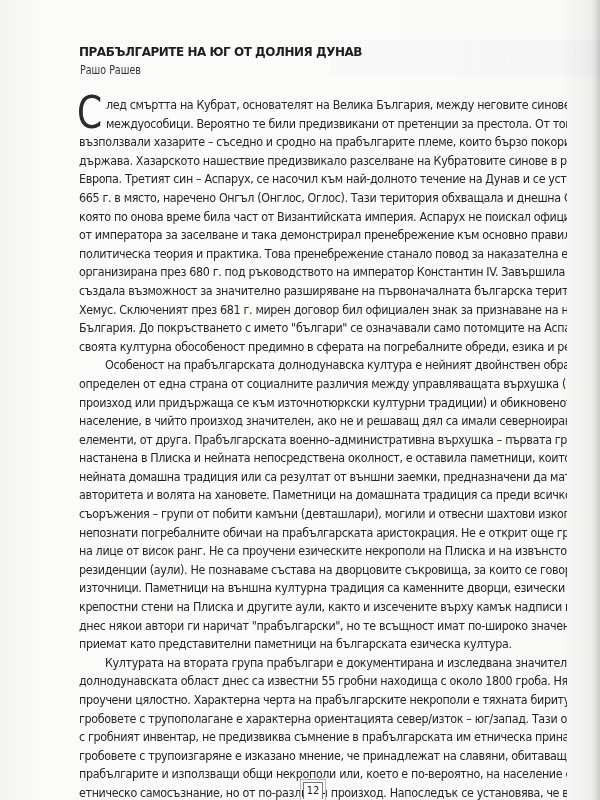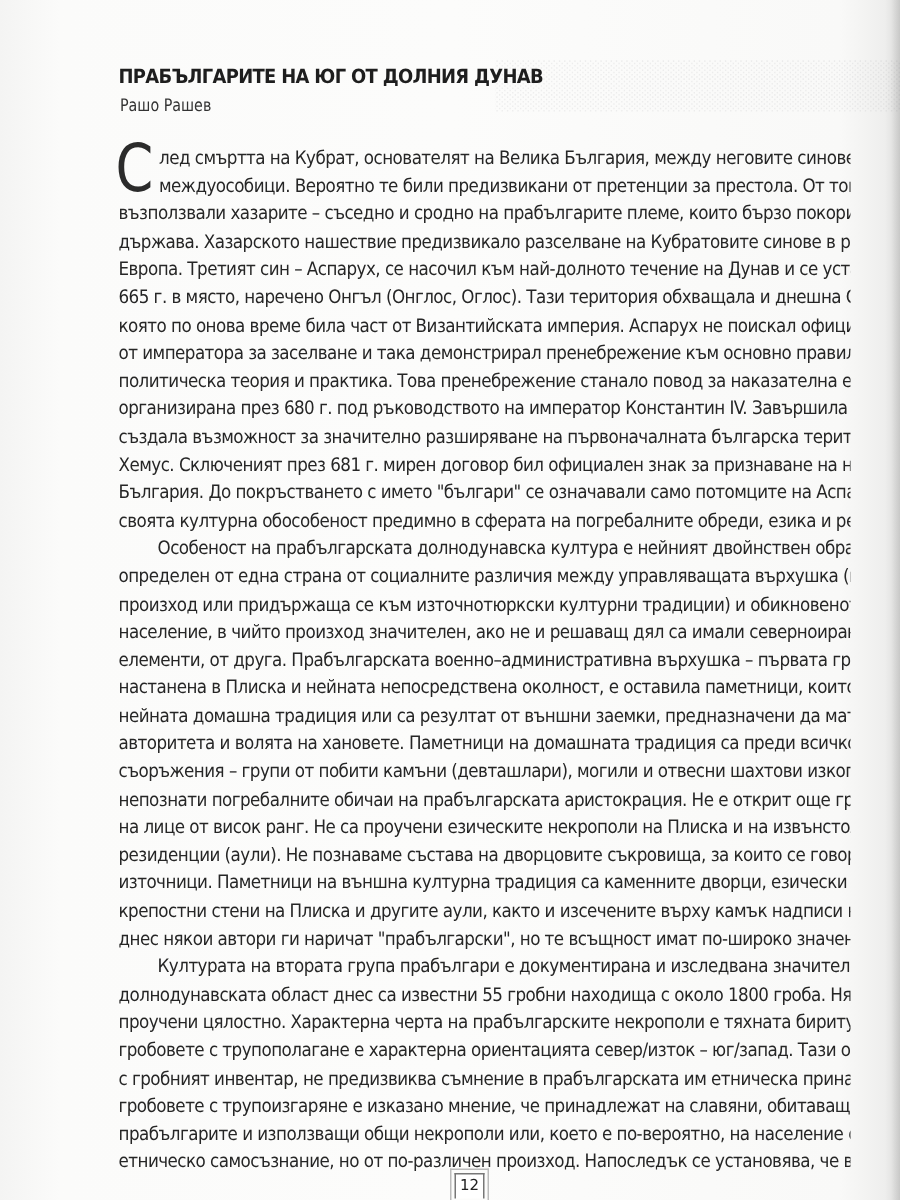--- a/index.html
+++ b/index.html
@@ -160,20 +160,21 @@
     <span class="line">настанена в Плиска и нейната непосредствена околност, е оставила паметници, които принадлежат на</span>
     <span class="line">нейната домашна традиция или са резултат от външни заемки, предназначени да материализират</span>
     <span class="line">авторитета и волята на хановете. Паметници на домашната традиция са преди всичко поменалните</span>
     <span class="line">съоръжения – групи от побити камъни (девташлари), могили и отвесни шахтови изкопи. Все още остават</span>
     <span class="line">непознати погребалните обичаи на прабългарската аристокрация. Не е открит още гроб на владетел или</span>
     <span class="line">на лице от висок ранг. Не са проучени езическите некрополи на Плиска и на извънстоличните хански</span>
     <span class="line">резиденции (аули). Не познаваме състава на дворцовите съкровища, за които се говори в някои писмени</span>
     <span class="line">източници. Паметници на външна културна традиция са каменните дворци, езически храмове, бани и</span>
     <span class="line">крепостни стени на Плиска и другите аули, както и изсечените върху камък надписи на гръцки език. Дори</span>
     <span class="line">днес някои автори ги наричат "прабългарски", но те всъщност имат по-широко значение и трябва да се</span>
+    <span class="line last">приемат като представителни паметници на българската езическа култура.</span>
     <span class="line indent">Културата на втората група прабългари е документирана и изследвана значително по-пълно. В</span>
     <span class="line">долнодунавската област днес са известни 55 гробни находища с около 1800 гроба. Някои некрополи са</span>
     <span class="line">проучени цялостно. Характерна черта на прабългарските некрополи е тяхната биритуалност. За</span>
     <span class="line">гробовете с трупополагане е характерна ориентацията север/изток – юг/запад. Тази особеност, заедно</span>
     <span class="line">с гробният инвентар, не предизвиква съмнение в прабългарската им етническа принадлежност. За</span>
     <span class="line">гробовете с трупоизгаряне е изказано мнение, че принадлежат на славяни, обитаващи общи селища с</span>
     <span class="line">прабългарите и използващи общи некрополи или, което е по-вероятно, на население с прабългарско</span>
     <span class="line last">етническо самосъзнание, но от по-различен произход. Напоследък се установява, че в северозападния</span>
   </div>
 

